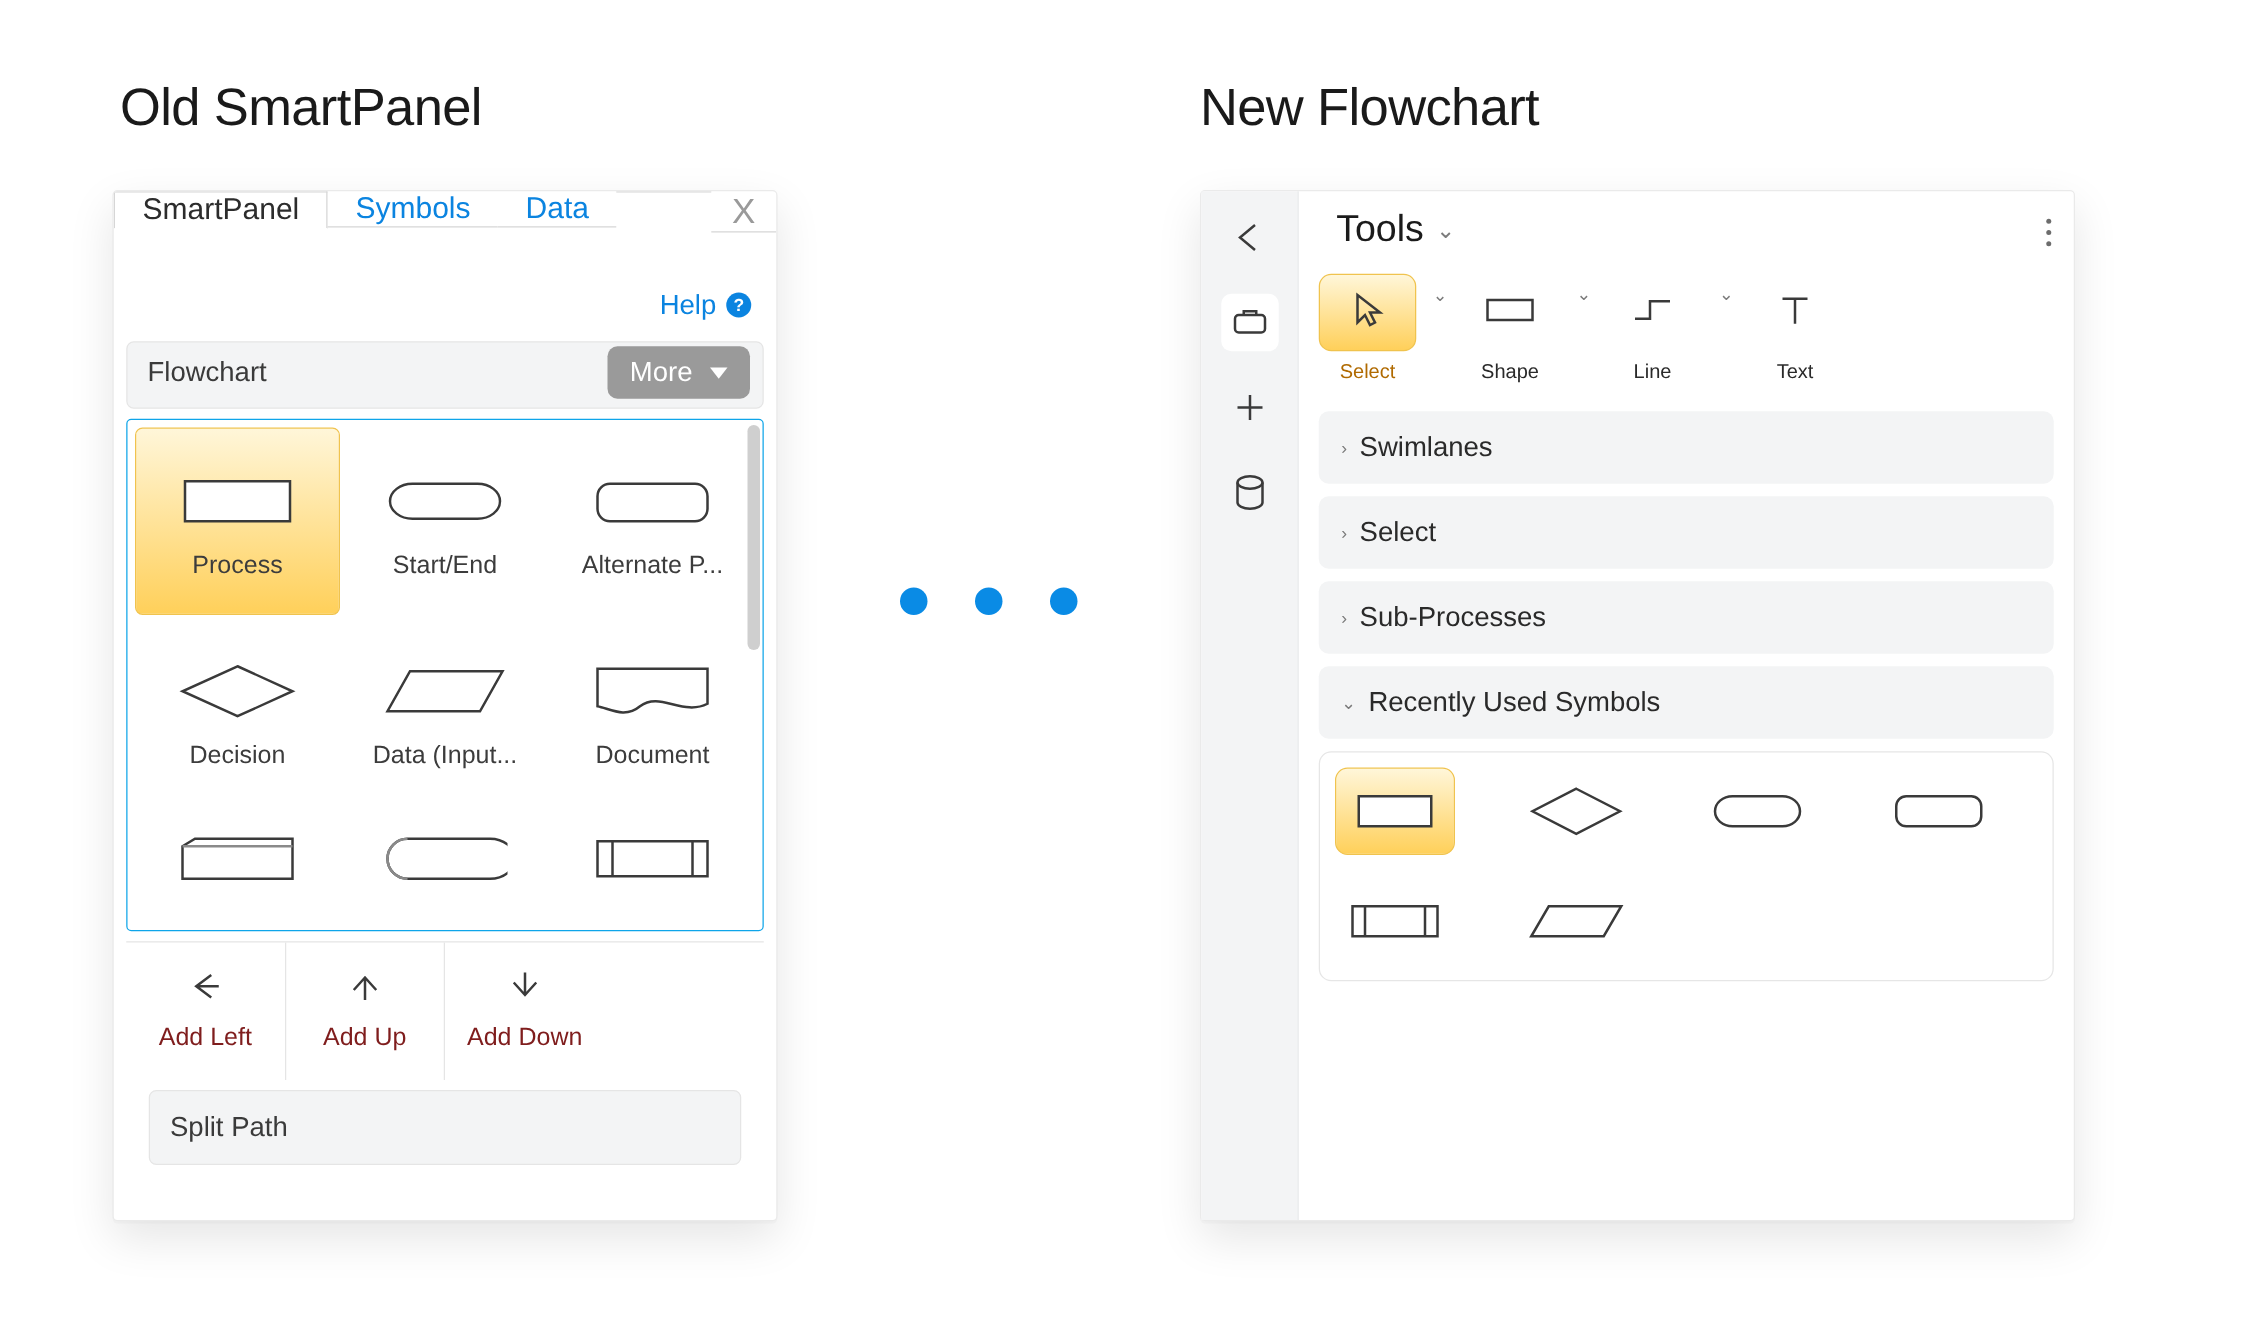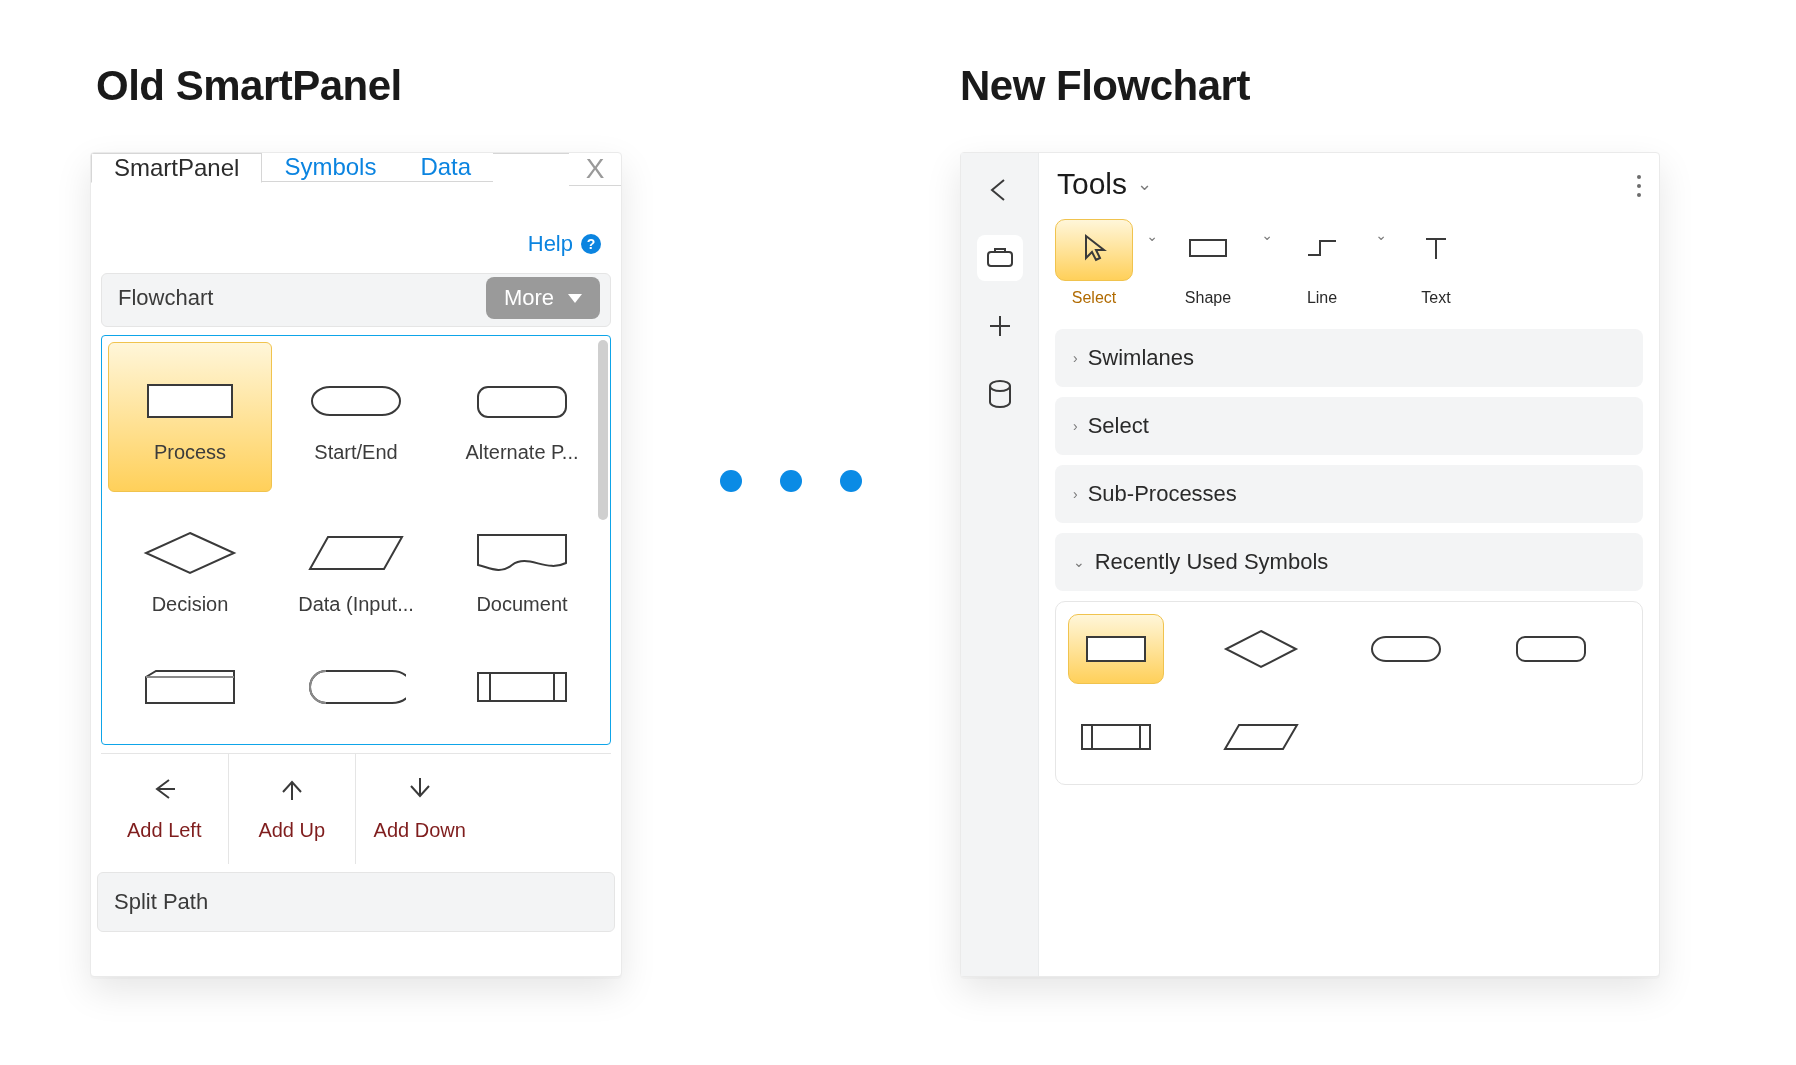--- a/index.html
+++ b/index.html
@@ -23,21 +23,21 @@
     background:#fff;
     width:1796px;
     height:1065px;
     position:relative;
     overflow:hidden;
   }
 
   
   .section-title{
     position:absolute;
-    font-weight:700;
+    font-weight:400;
     letter-spacing:-0.5px;
   }
   #titleOld{left:96px;top:62px;font-size:42px}
   #titleNew{left:960px;top:62px;font-size:42px}
 
   
   .dots{
     position:absolute;
     left:720px;top:470px;
     display:flex;gap:38px;align-items:center;
@@ -87,30 +87,30 @@
   }
   .shape-cell .glyph{width:120px;height:60px;display:flex;align-items:center;justify-content:center}
   .shape-cell.selected{background:linear-gradient(180deg,var(--orange1),var(--orange2));border:1px solid var(--yellow-border)}
   .shape-cell .label{max-width:132px;white-space:nowrap;overflow:hidden;text-overflow:ellipsis;text-align:center}
 
   .add-row{display:grid;grid-template-columns:repeat(4,1fr);border-top:1px solid #e5e5e5;margin:8px 10px;}
   .add-cell{display:flex;flex-direction:column;align-items:center;justify-content:center;gap:10px;height:110px;border-right:1px solid #e5e5e5;font-size:20px;color:#7f1d1d;cursor:pointer}
   .add-cell:last-child{border-right:none}
   .arrow{font-size:28px;color:#3a3a3a}
 
-  .split-row{margin:8px 6px;height:60px;border:1px solid #e5e5e5;border-radius:6px;background:var(--soft);display:flex;align-items:center;padding:0 16px;font-size:22px;color:#3a3a3a}
+  .split-row{margin:8px 28px;height:60px;border:1px solid #e5e5e5;border-radius:6px;background:var(--soft);display:flex;align-items:center;padding:0 16px;font-size:22px;color:#3a3a3a}
 
   
   #new{left:960px;top:152px;width:700px;height:825px}
   .new-wrap{display:flex;height:100%}
   .new-rail{width:78px;border-right:1px solid var(--softer);background:var(--soft);display:flex;flex-direction:column;align-items:center;padding-top:14px;gap:22px}
   .rail-btn{width:46px;height:46px;border-radius:8px;display:flex;align-items:center;justify-content:center;cursor:pointer}
   .rail-btn.active{background:#fff}
   .new-main{flex:1;display:flex;flex-direction:column;padding:14px 16px 10px 16px;gap:12px}
-  .tools-head{display:flex;align-items:center;gap:10px;font-size:30px;font-weight:400;color:#1b1b1b;margin-left:2px}
+  .tools-head{display:flex;align-items:center;gap:10px;font-size:30px;font-weight:400;color:#1b1b1b;margin-left:14px}
   .tools-head .vcaret{font-size:18px;color:var(--grey)}
   .kebab{position:absolute;right:10px;top:14px;display:flex;flex-direction:column;gap:5px;padding:8px;cursor:pointer}
   .kebab span{width:4px;height:4px;border-radius:50%;background:#6c6c6c}
 
   .tools-row{display:flex;align-items:flex-start;gap:36px;margin-top:6px}
   .tool{display:flex;flex-direction:column;align-items:center;gap:8px;cursor:pointer}
   .tool .box{width:78px;height:62px;border-radius:10px;display:flex;align-items:center;justify-content:center;position:relative}
   .tool .chev{position:absolute;right:-26px;top:8px;font-size:14px;color:var(--grey)}
   .tool.selected .box{background:linear-gradient(180deg,var(--orange1),var(--orange2));border:1px solid var(--yellow-border)}
   .tool .cap{font-size:16px;color:#2a2a2a}

